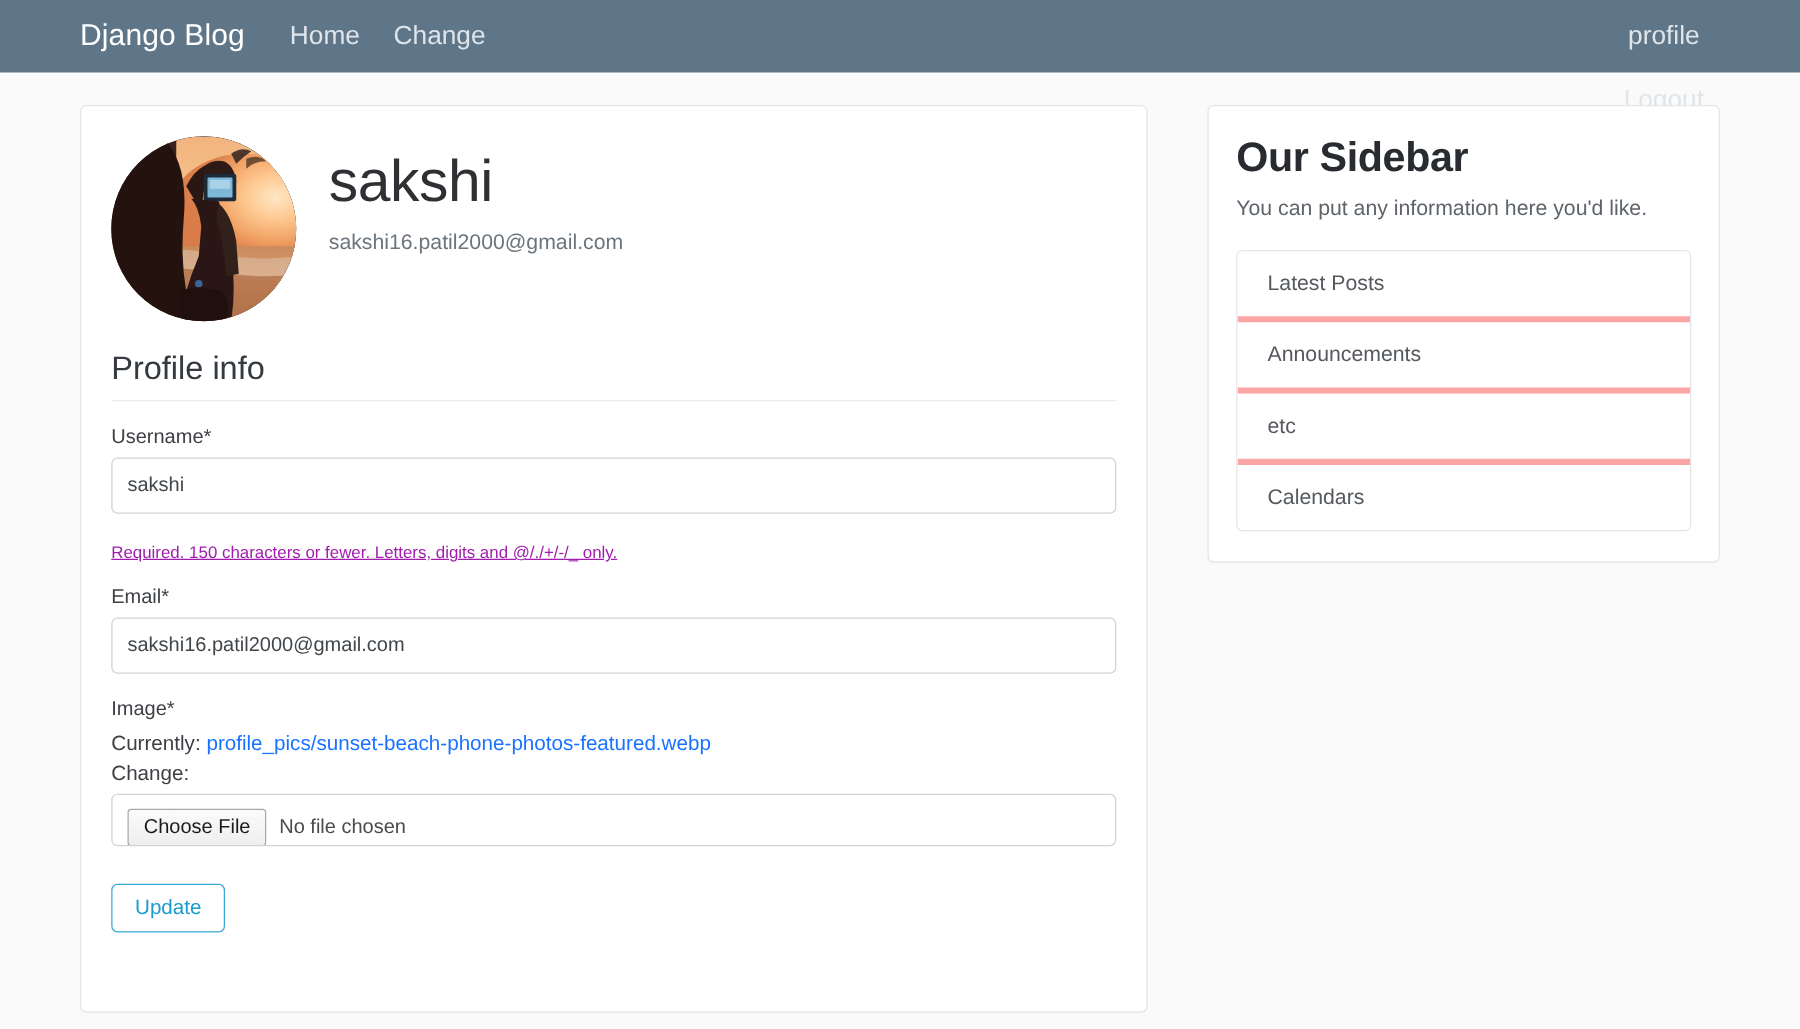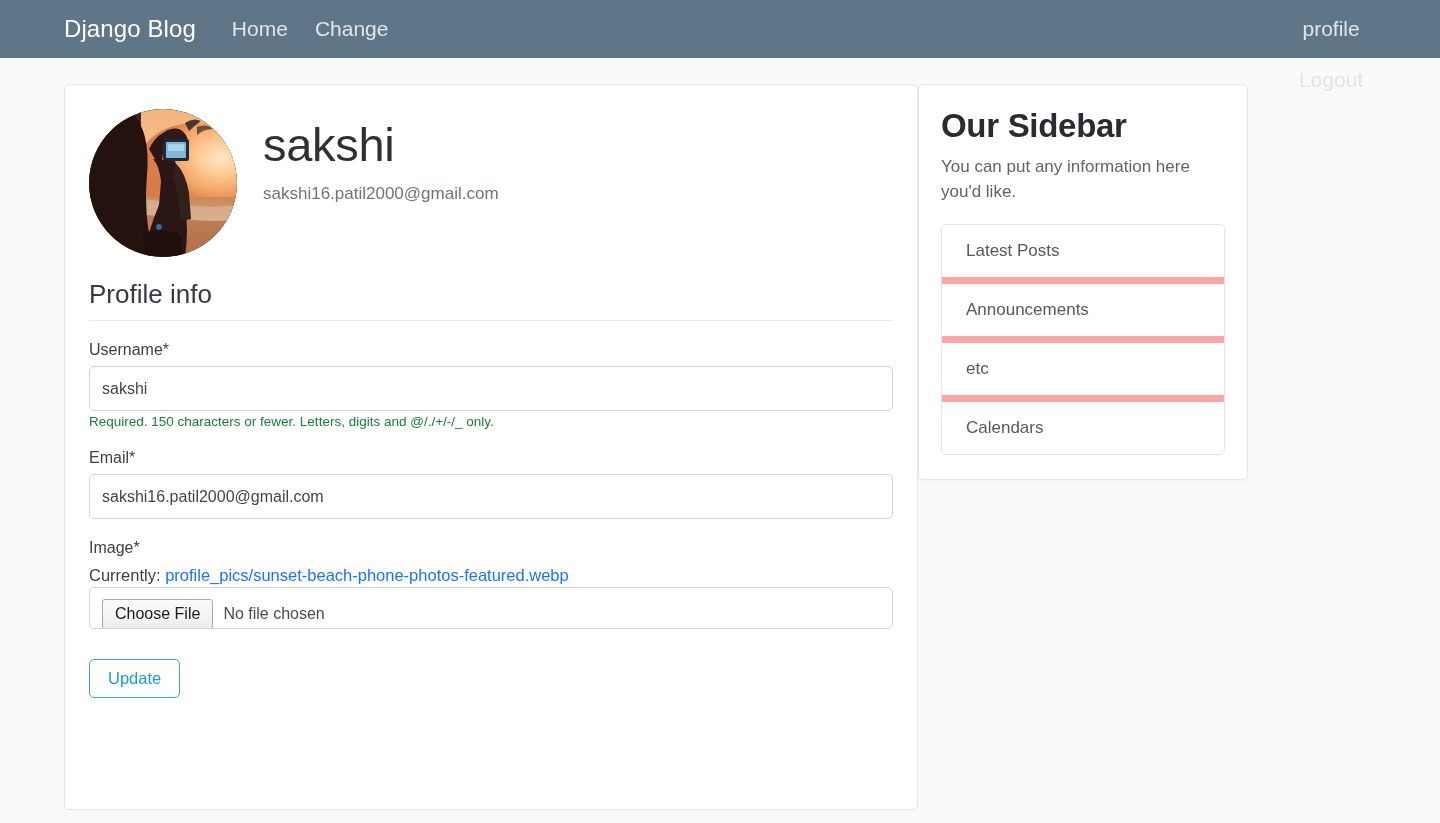--- a/index.html
+++ b/index.html
@@ -58,21 +58,22 @@
   .page {
     display: flex;
     align-items: flex-start;
     padding: 26px 0 0 0;
   }
   .col-main {
     margin-left: 64px;
     width: 854px;
   }
   .col-side {
-    width: 330px;
+    width: 410px;
+    margin-left: 48px;
   }
 
   
   .card {
     background: #ffffff;
     border: 1px solid #e4e6e8;
     border-radius: 5px;
     box-shadow: 0 1px 1px rgba(0,0,0,0.02);
   }
   .card-main {
@@ -142,22 +143,23 @@
     font-family: "Liberation Sans", sans-serif;
     color: #41464b;
     background: #ffffff;
     border: 1px solid #ced4da;
     border-radius: 5px;
     outline: none;
   }
   .help-text {
     display: block;
     font-size: 13.5px;
-    color: #15803d;
-    margin-top: 3px;
+    color: #a21caf;
+    margin-top: 23px;
+    text-decoration: underline;
   }
   .currently-row {
     font-size: 16.5px;
     color: #3d4044;
     margin: 9px 0 2px 0;
   }
   .currently-link {
     color: #1a73ff;
     text-decoration: none;
   }
@@ -226,21 +228,21 @@
   .list-group {
     border: 1px solid #e2e4e6;
     border-radius: 5px;
     overflow: hidden;
   }
   .list-item {
     padding: 16px 24px;
     font-size: 17px;
     color: #55595e;
     background: #ffffff;
-    border-bottom: 7px solid #fca5a5;
+    border-bottom: 5px solid #fca5a5;
     cursor: pointer;
   }
   .list-item:last-child { border-bottom: none; }
 </style>
 </head>
 <body>
 
 <div class="navbar">
   <a class="brand" href="#">Django Blog</a>
   <div class="nav-left">
@@ -328,20 +330,21 @@
           <input class="form-control" type="text" value="sakshi16.patil2000@gmail.com" style="">
         </div>
 
         
         <div class="field">
           <label class="field-label">Image*</label>
           <div class="currently-row">
             <span>Currently:</span>
             <a class="currently-link" href="#">profile_pics/sunset-beach-phone-photos-featured.webp</a>
           </div>
+          <div class="change-row">Change:</div>
           <div class="file-input">
             <span class="file-btn">Choose File</span>
             <span class="file-status">No file chosen</span>
           </div>
         </div>
 
         <button type="button" class="btn-update">Update</button>
       </form>
     </div>
   </div>

